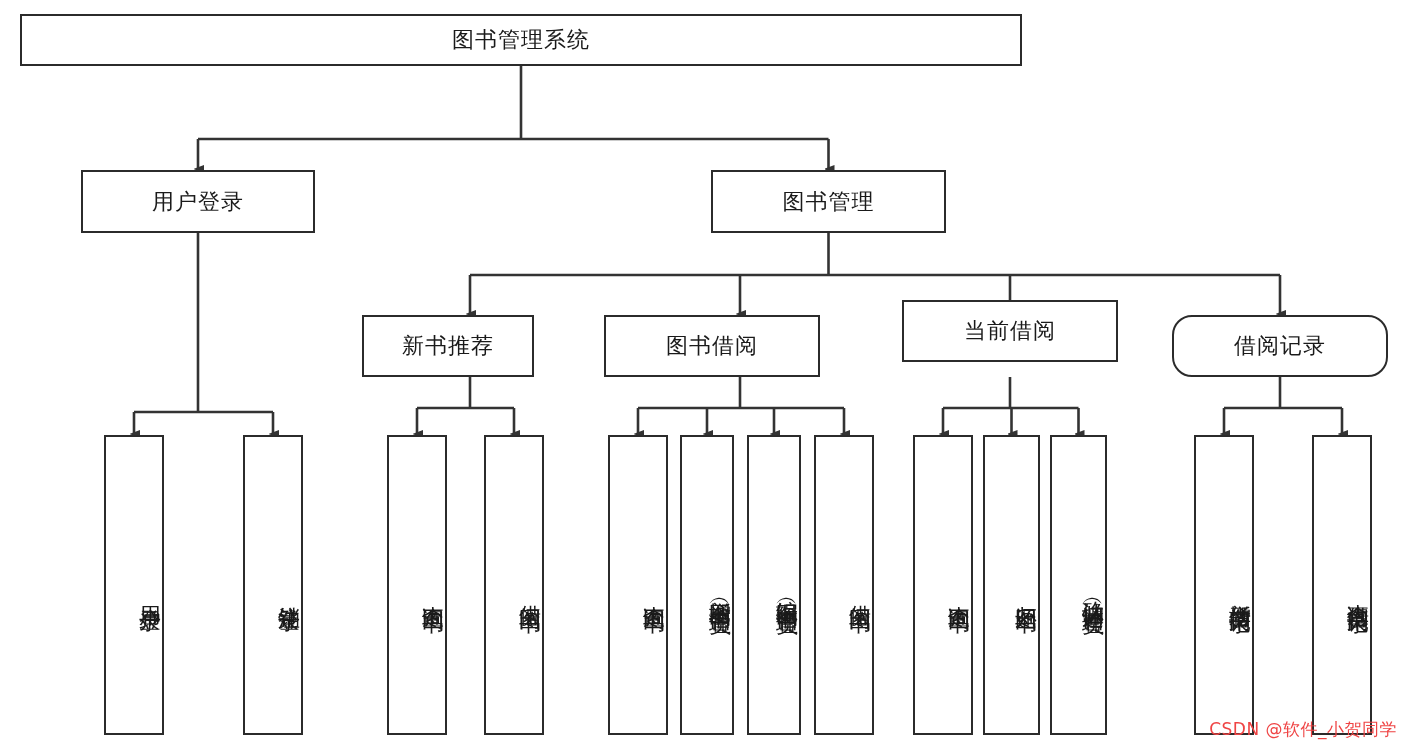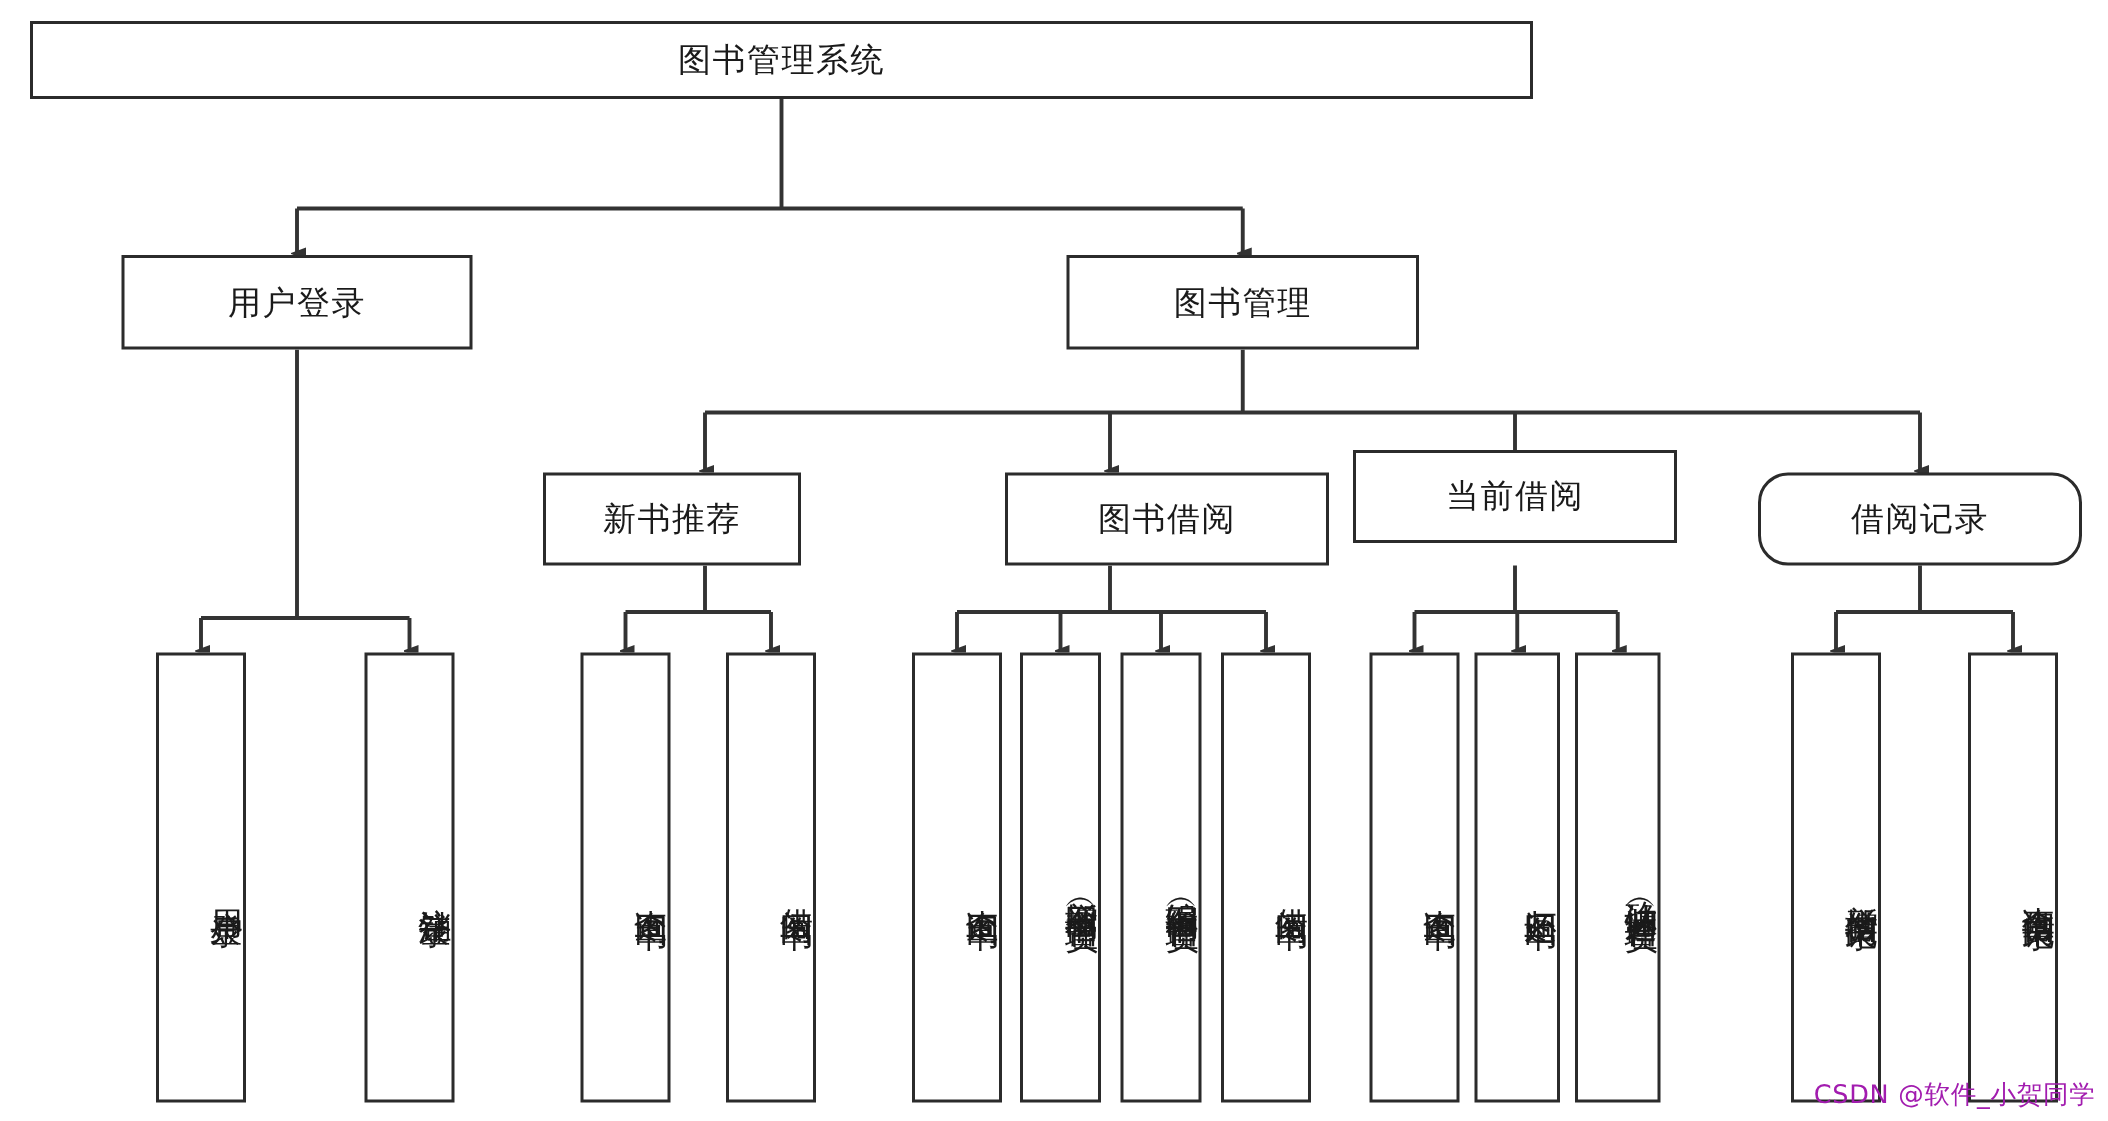--- a/index.html
+++ b/index.html
@@ -50,21 +50,21 @@
     line-height: 1.05;
   }
   .node .lbl {
     display: block;
   }
   .watermark {
     position: absolute;
     right: 8px;
     bottom: 6px;
     font-size: 17px;
-    color: #a21caf;
+    color: #ef4444;
     letter-spacing: 0.5px;
     white-space: nowrap;
     pointer-events: none;
   }
 </style>
 </head>
 <body>
 
 <div id="canvas">
 
@@ -117,21 +117,21 @@
       </div>
       <div class="node h" style="left: 81px; top: 170px; width: 234px; height: 63px;">
         <span class="lbl">用户登录</span>
       </div>
       <div class="node h" style="left: 711px; top: 170px; width: 235px; height: 63px;">
         <span class="lbl">图书管理</span>
       </div>
       <div class="node h" style="left: 362px; top: 315px; width: 172px; height: 62px;">
         <span class="lbl">新书推荐</span>
       </div>
-      <div class="node h" style="left: 670px; top: 315px; width: 216px; height: 62px;">
+      <div class="node h" style="left: 604px; top: 315px; width: 216px; height: 62px;">
         <span class="lbl">图书借阅</span>
       </div>
       <div class="node h" style="left: 902px; top: 300px; width: 216px; height: 62px;">
         <span class="lbl">当前借阅</span>
       </div>
       <div class="node h" style="left: 1172px; top: 315px; width: 216px; height: 62px; border-radius: 20px;">
         <span class="lbl">借阅记录</span>
       </div>
       <div class="node v" style="left: 104px; top: 435px; width: 60px; height: 300px;">
         <span class="lbl">用户登录</span>

